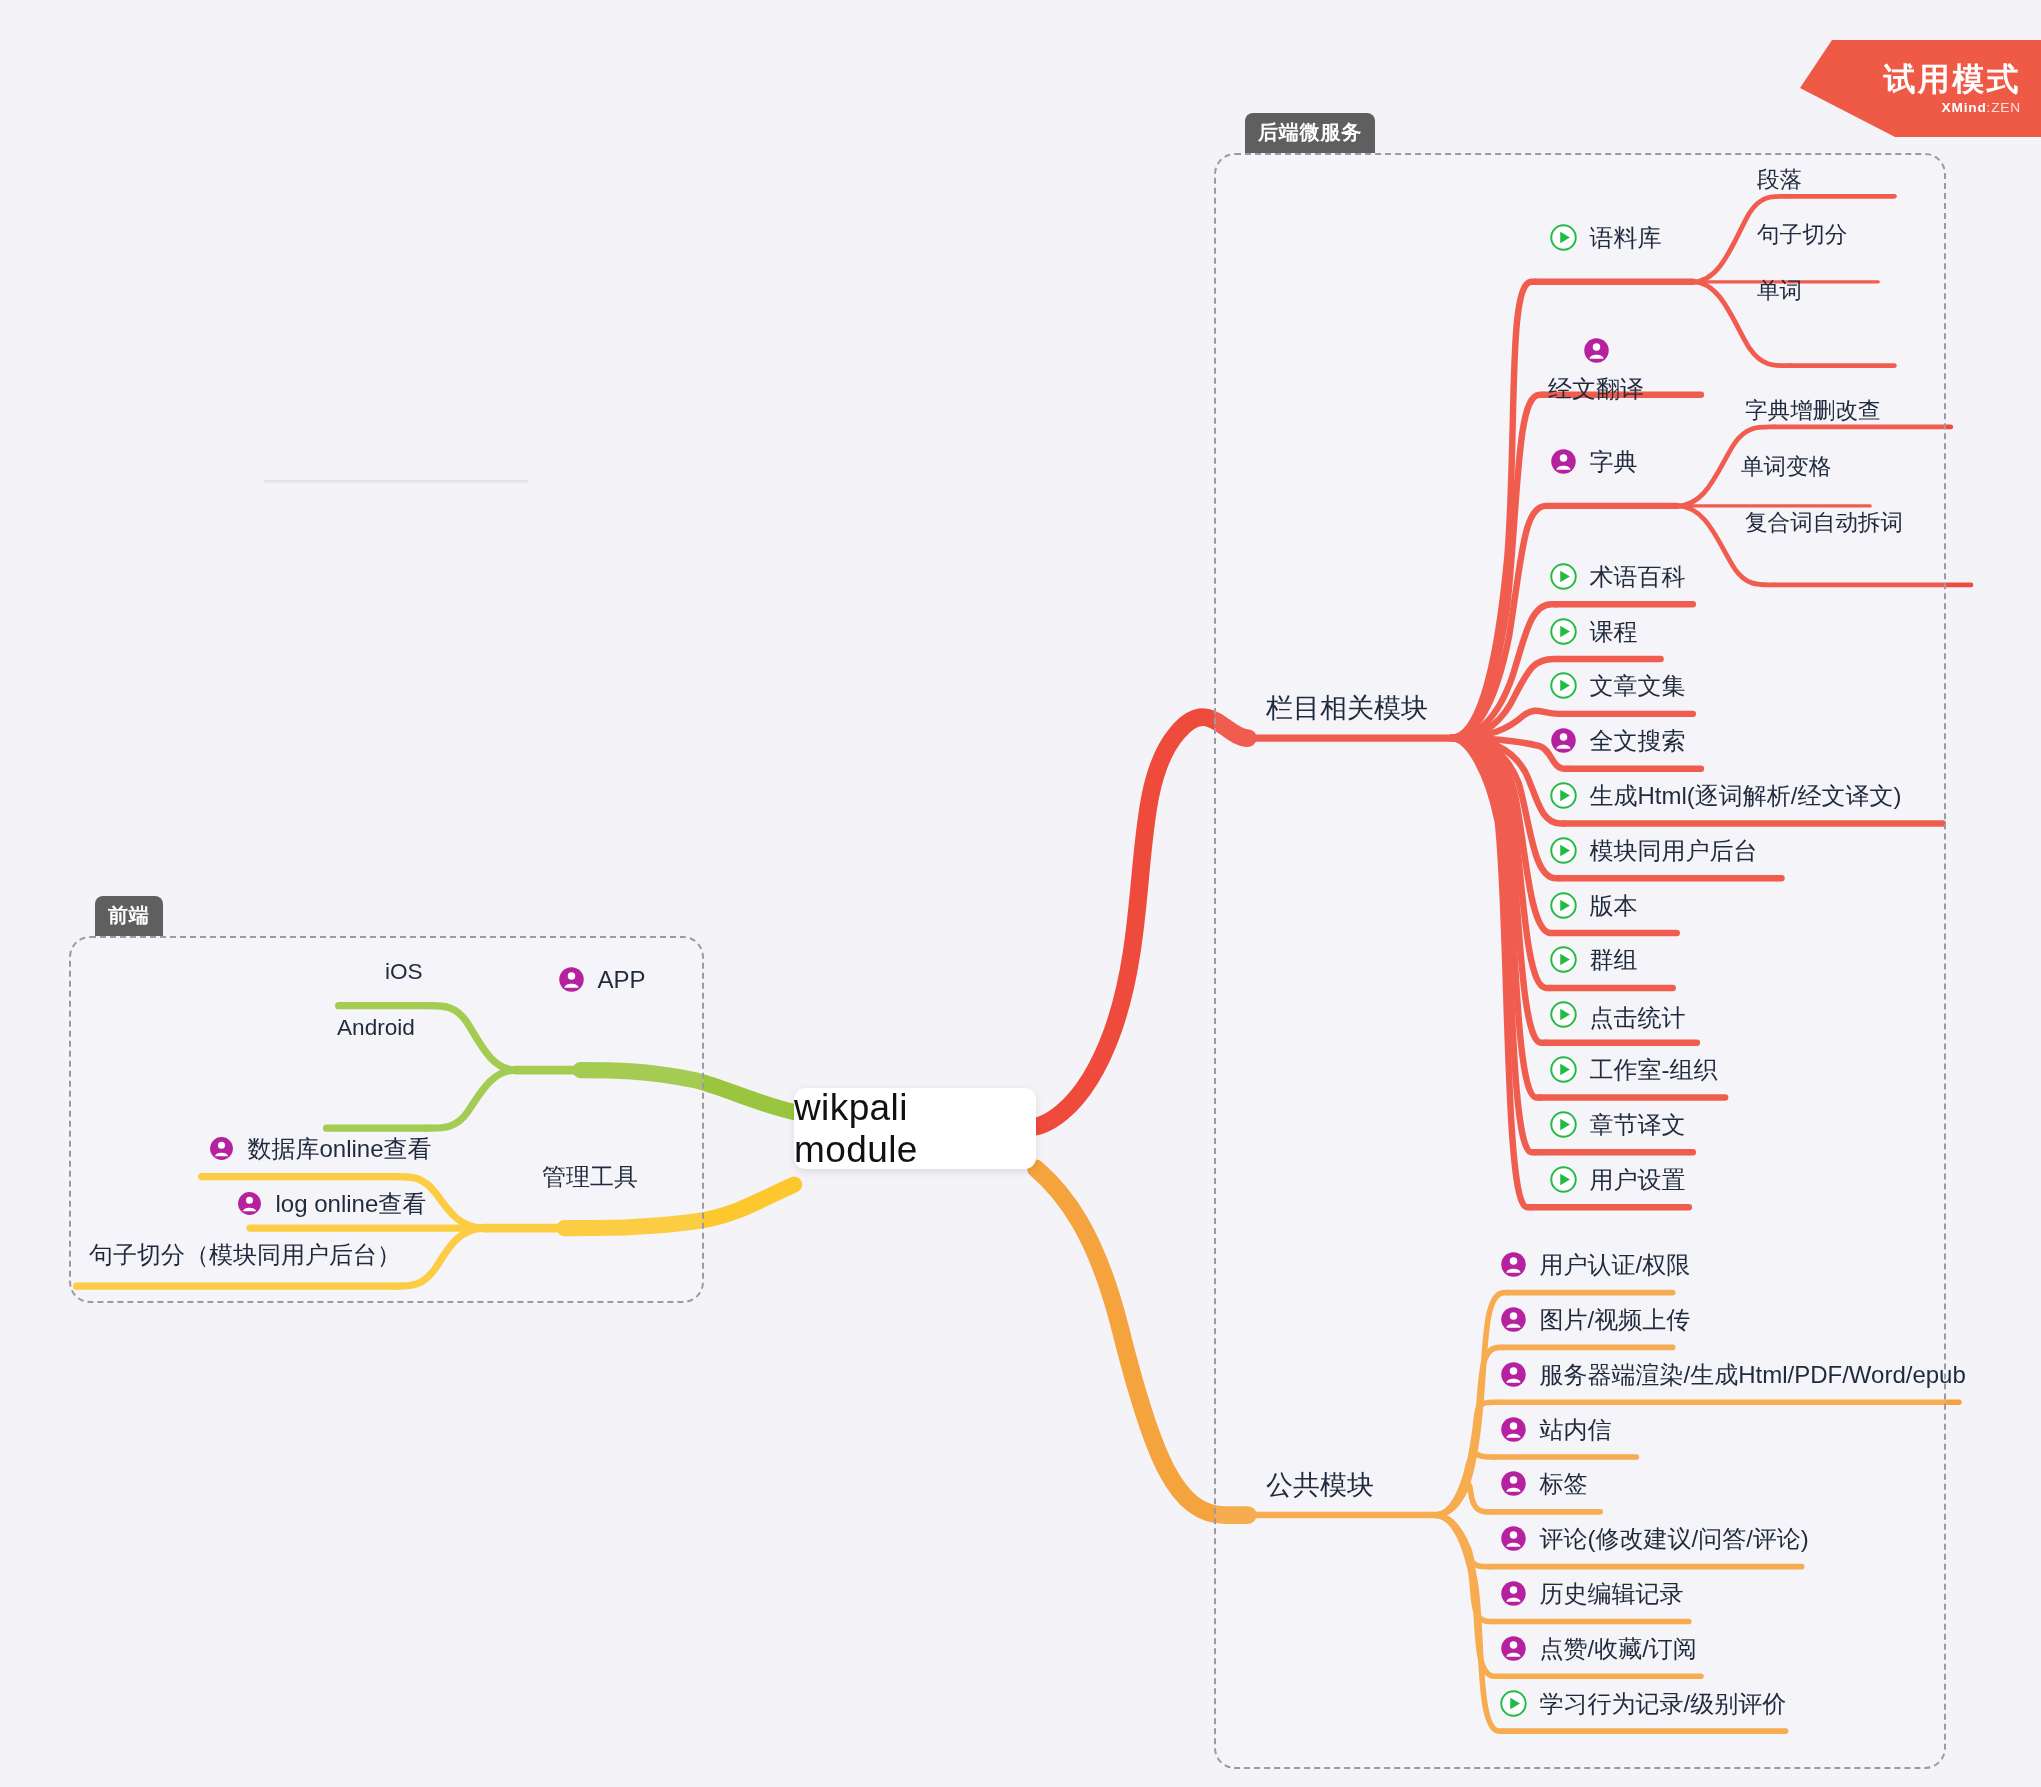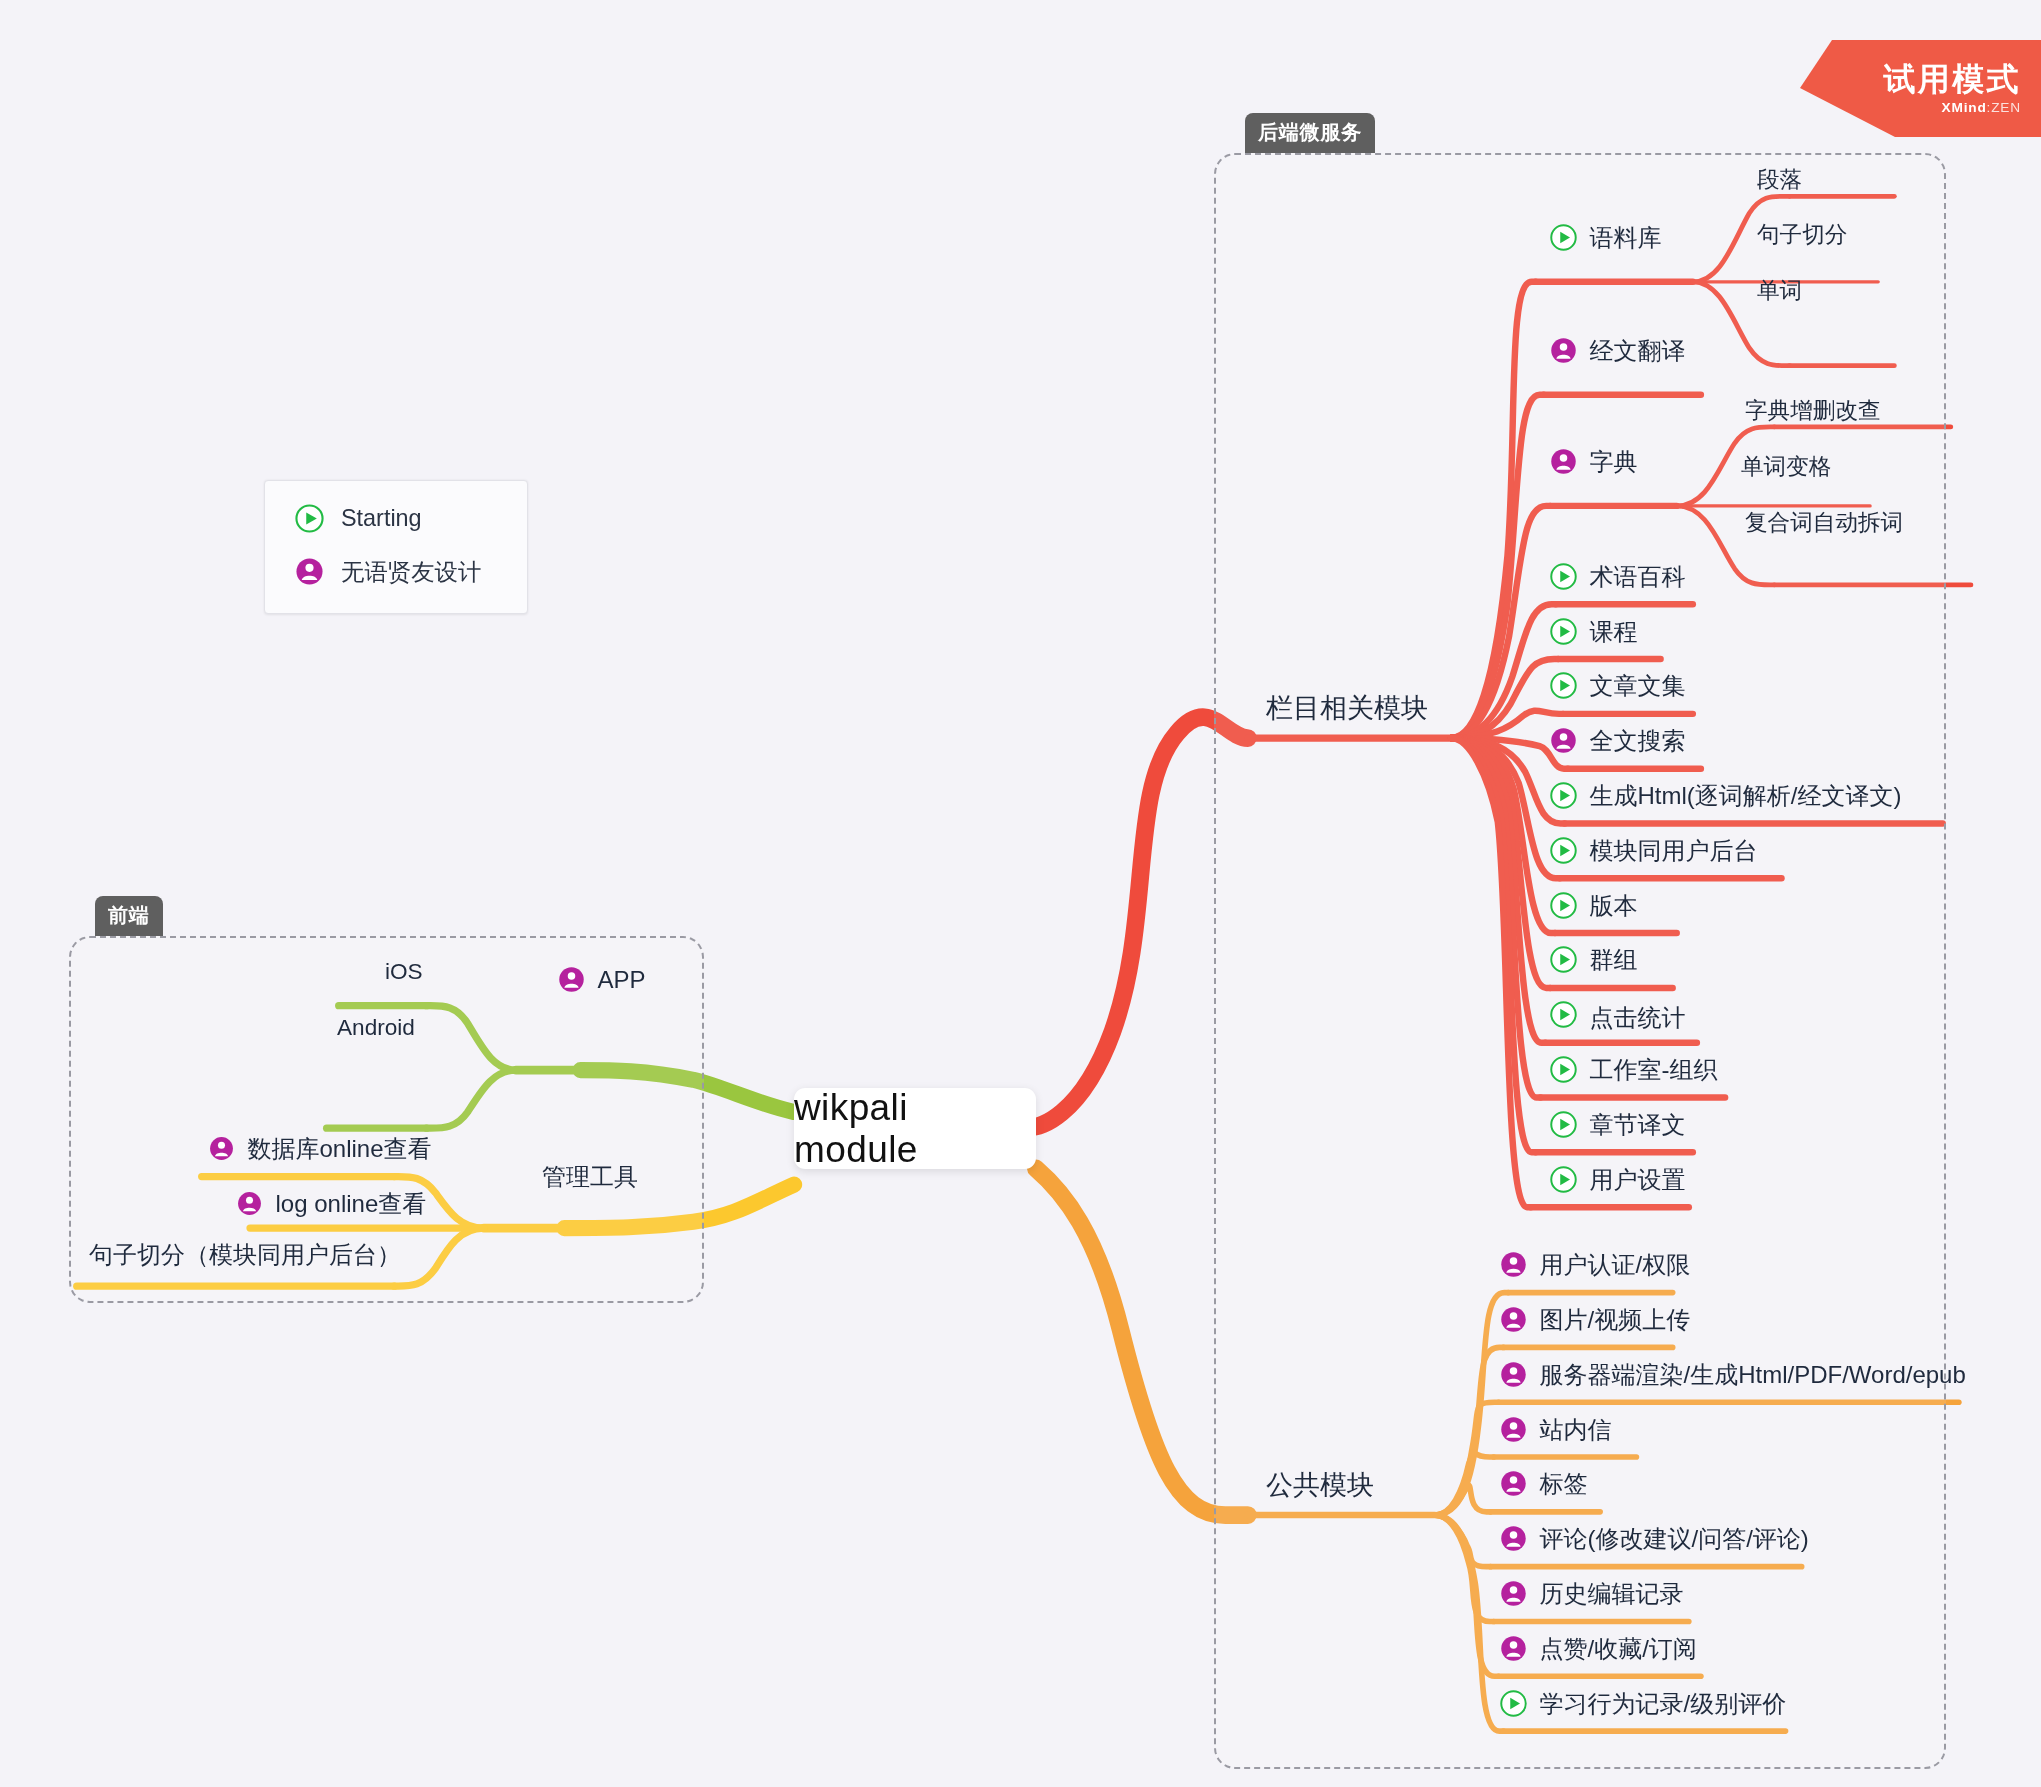--- a/index.html
+++ b/index.html
@@ -186,41 +186,20 @@
     <div class="t2"><b>XMind</b><span>:ZEN</span></div>
   </div>
 
   <div class="boundary" style="left:1214px;top:113px;width:728px;height:1612px;"></div>
   <div class="boundary-label" style="left:1245px;top:73px;">后端微服务</div>
 
   <div class="boundary" style="left:69px;top:896px;width:631px;height:363px;"></div>
   <div class="boundary-label" style="left:95px;top:856px;">前端</div>
 
   <div class="legend">
-    <div class="legend-rows">
-      <div class="legend-row">
-        <span class="mk">
-          <svg viewBox="0 0 38 38">
-              <circle cx="19" cy="19" r="16" fill="#fff" stroke="#22bb44" stroke-width="2.6"></circle>
-              <polygon points="15,11.5 28,19 15,26.5" fill="#22bb44"></polygon>
-            </svg>
-        </span>
-        <span class="lbl">Starting</span>
-      </div>
-      <div class="legend-row">
-        <span class="mk">
-          <svg viewBox="0 0 38 38">
-              <circle cx="19" cy="19" r="16" fill="#b5219e"></circle>
-              <circle cx="19" cy="14.5" r="5" fill="#fff"></circle>
-              <path d="M9.5,29.5 C10.5,22.5 27.5,22.5 28.5,29.5 Z" fill="#fff"></path>
-            </svg>
-        </span>
-        <span class="lbl">无语贤友设计</span>
-      </div>
-    </div>
   </div>
 
   <div class="central" style="left:794px;top:1048px;width:242px;height:81px;">wikpali module</div>
 
   <div class="main-topic" style="left:1266px;top:650px;">栏目相关模块</div>
   <div class="main-topic" style="left:1266px;top:1427px;">公共模块</div>
 
   <div class="node" style="left:1548px;top:182px;">
     <span class="mk">
         <svg viewBox="0 0 38 38">
@@ -233,21 +212,21 @@
   <div class="node small" style="left:1757px;top:129px;">
     <span class="txt">段落</span>
   </div>
   <div class="node small" style="left:1757px;top:184px;">
     <span class="txt">句子切分</span>
   </div>
   <div class="node small" style="left:1757px;top:240px;">
     <span class="txt">单词</span>
   </div>
 
-  <div class="node" style="left:1548px;top:295px;">
+  <div class="node" style="left:1548px;top:295px;flex-direction:column;">
     <span class="mk">
         <svg viewBox="0 0 38 38">
           <circle cx="19" cy="19" r="15" fill="#b5219e"></circle>
           <circle cx="19" cy="14.8" r="4.6" fill="#fff"></circle>
           <path d="M10.3,29 C11.3,22.8 26.7,22.8 27.7,29 Z" fill="#fff"></path>
         </svg>
       </span>
     <span class="txt">经文翻译</span>
   </div>
 

